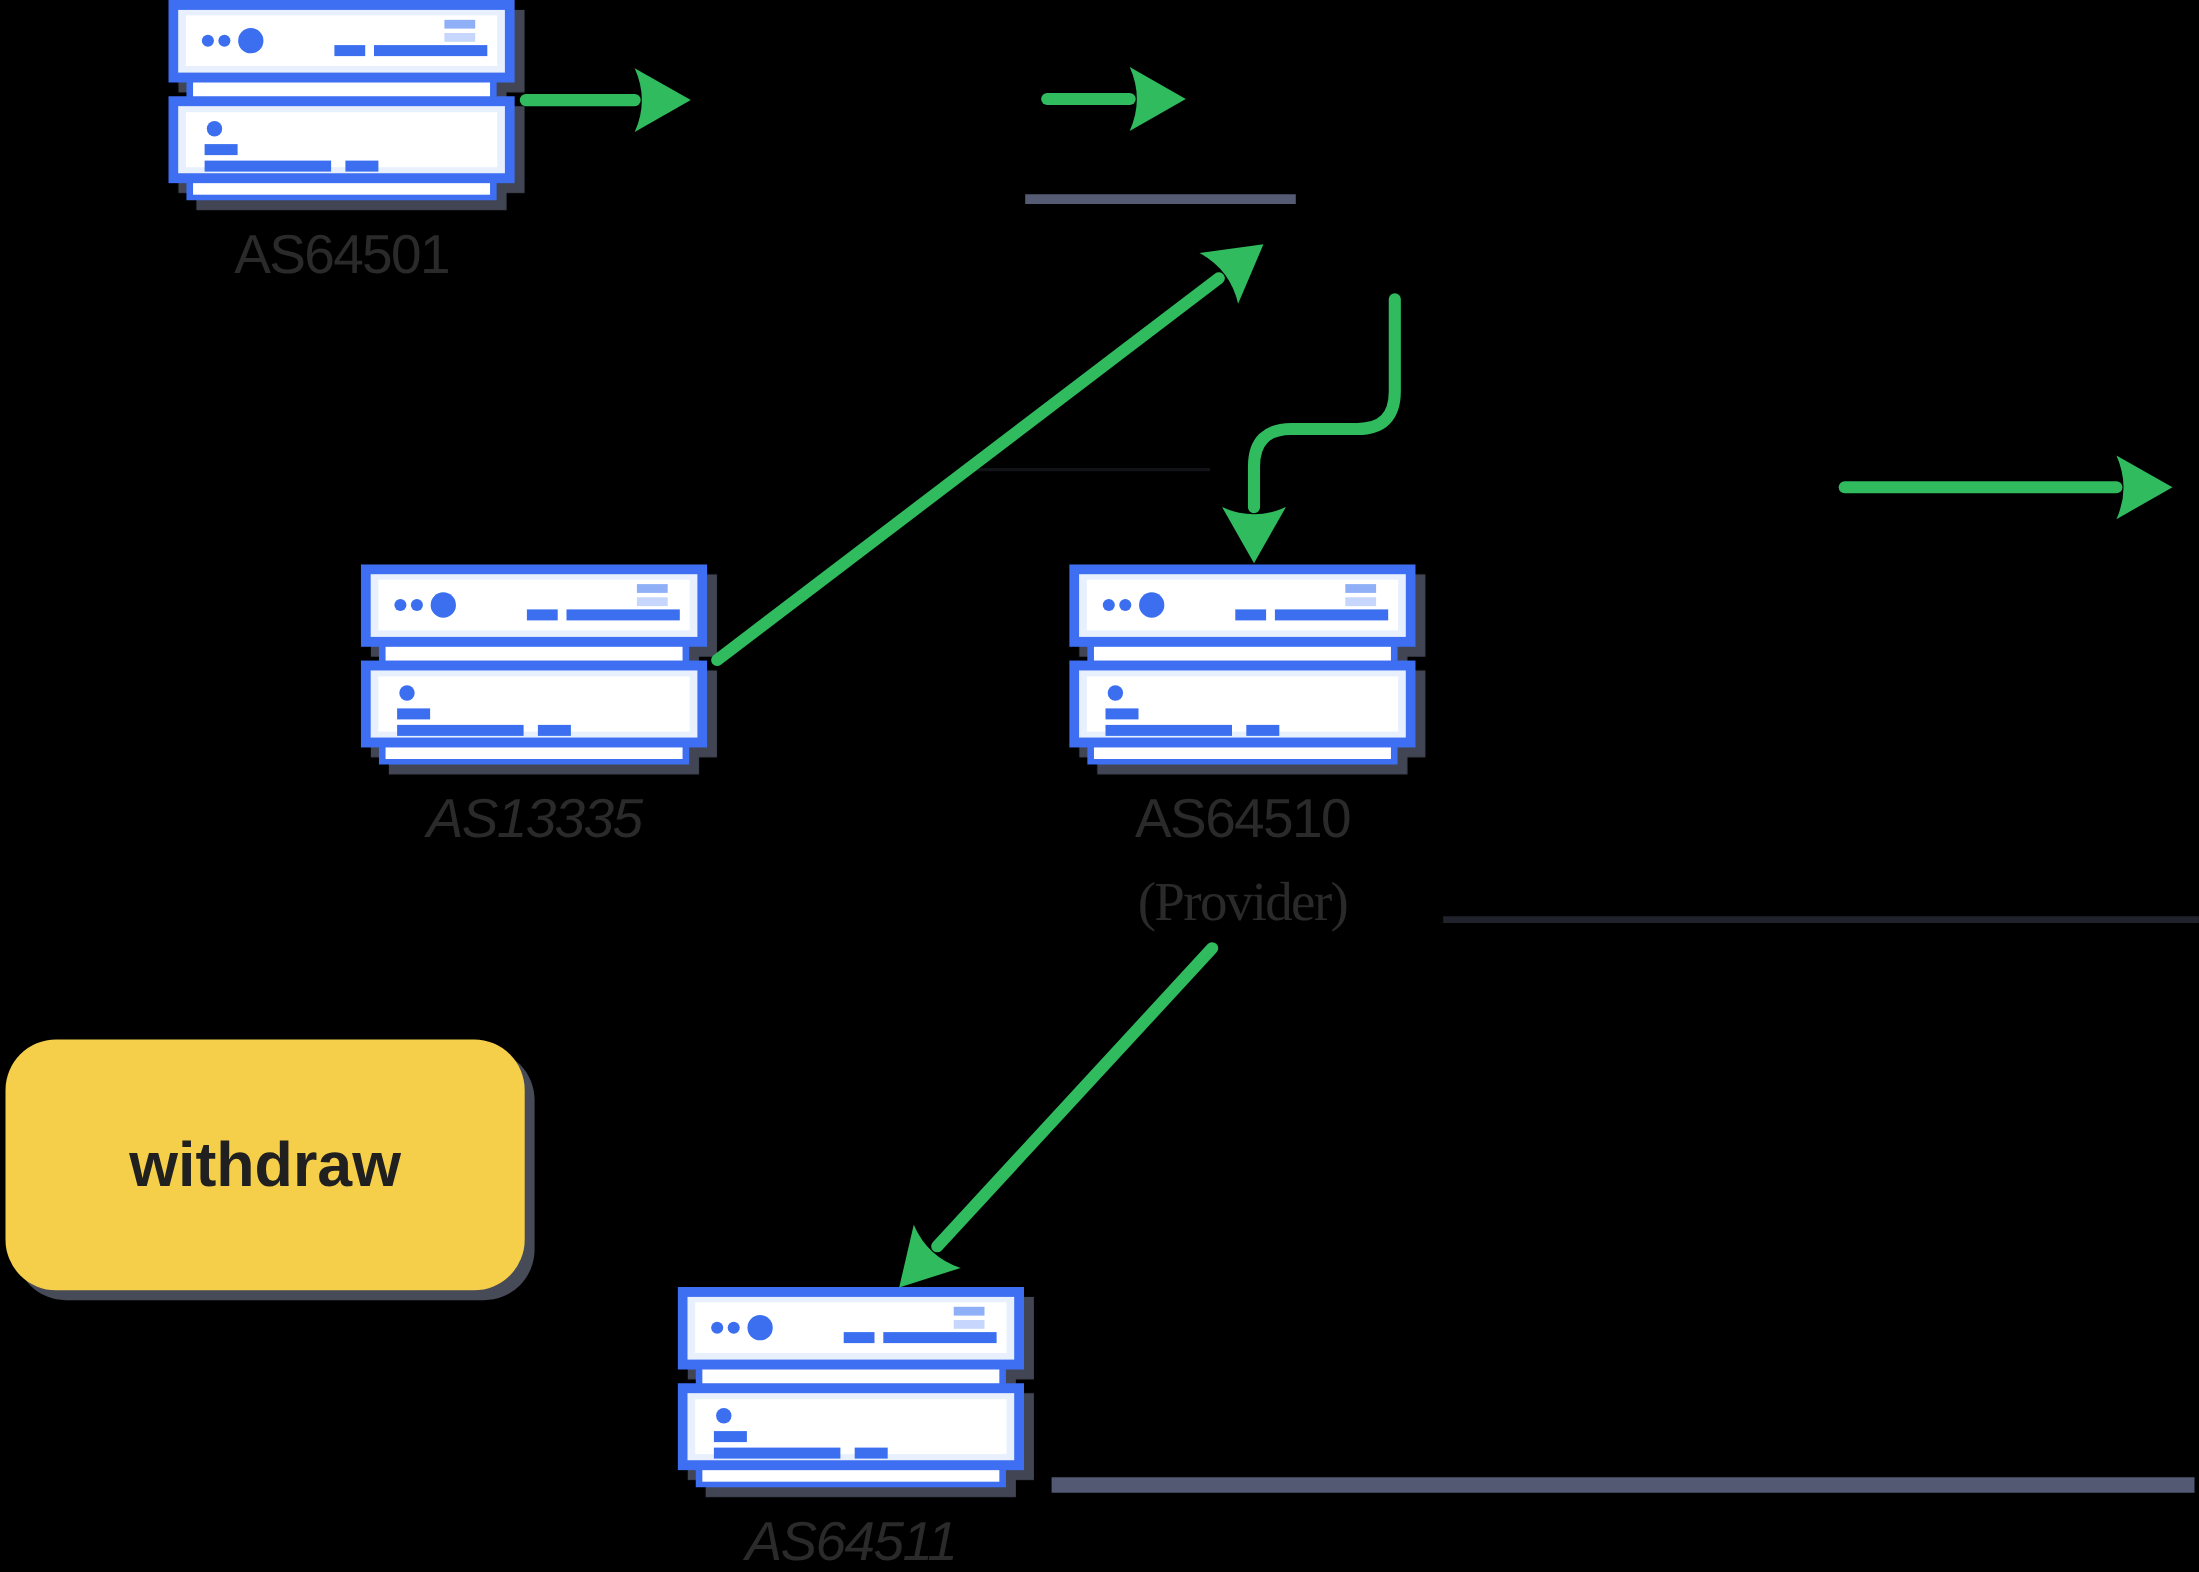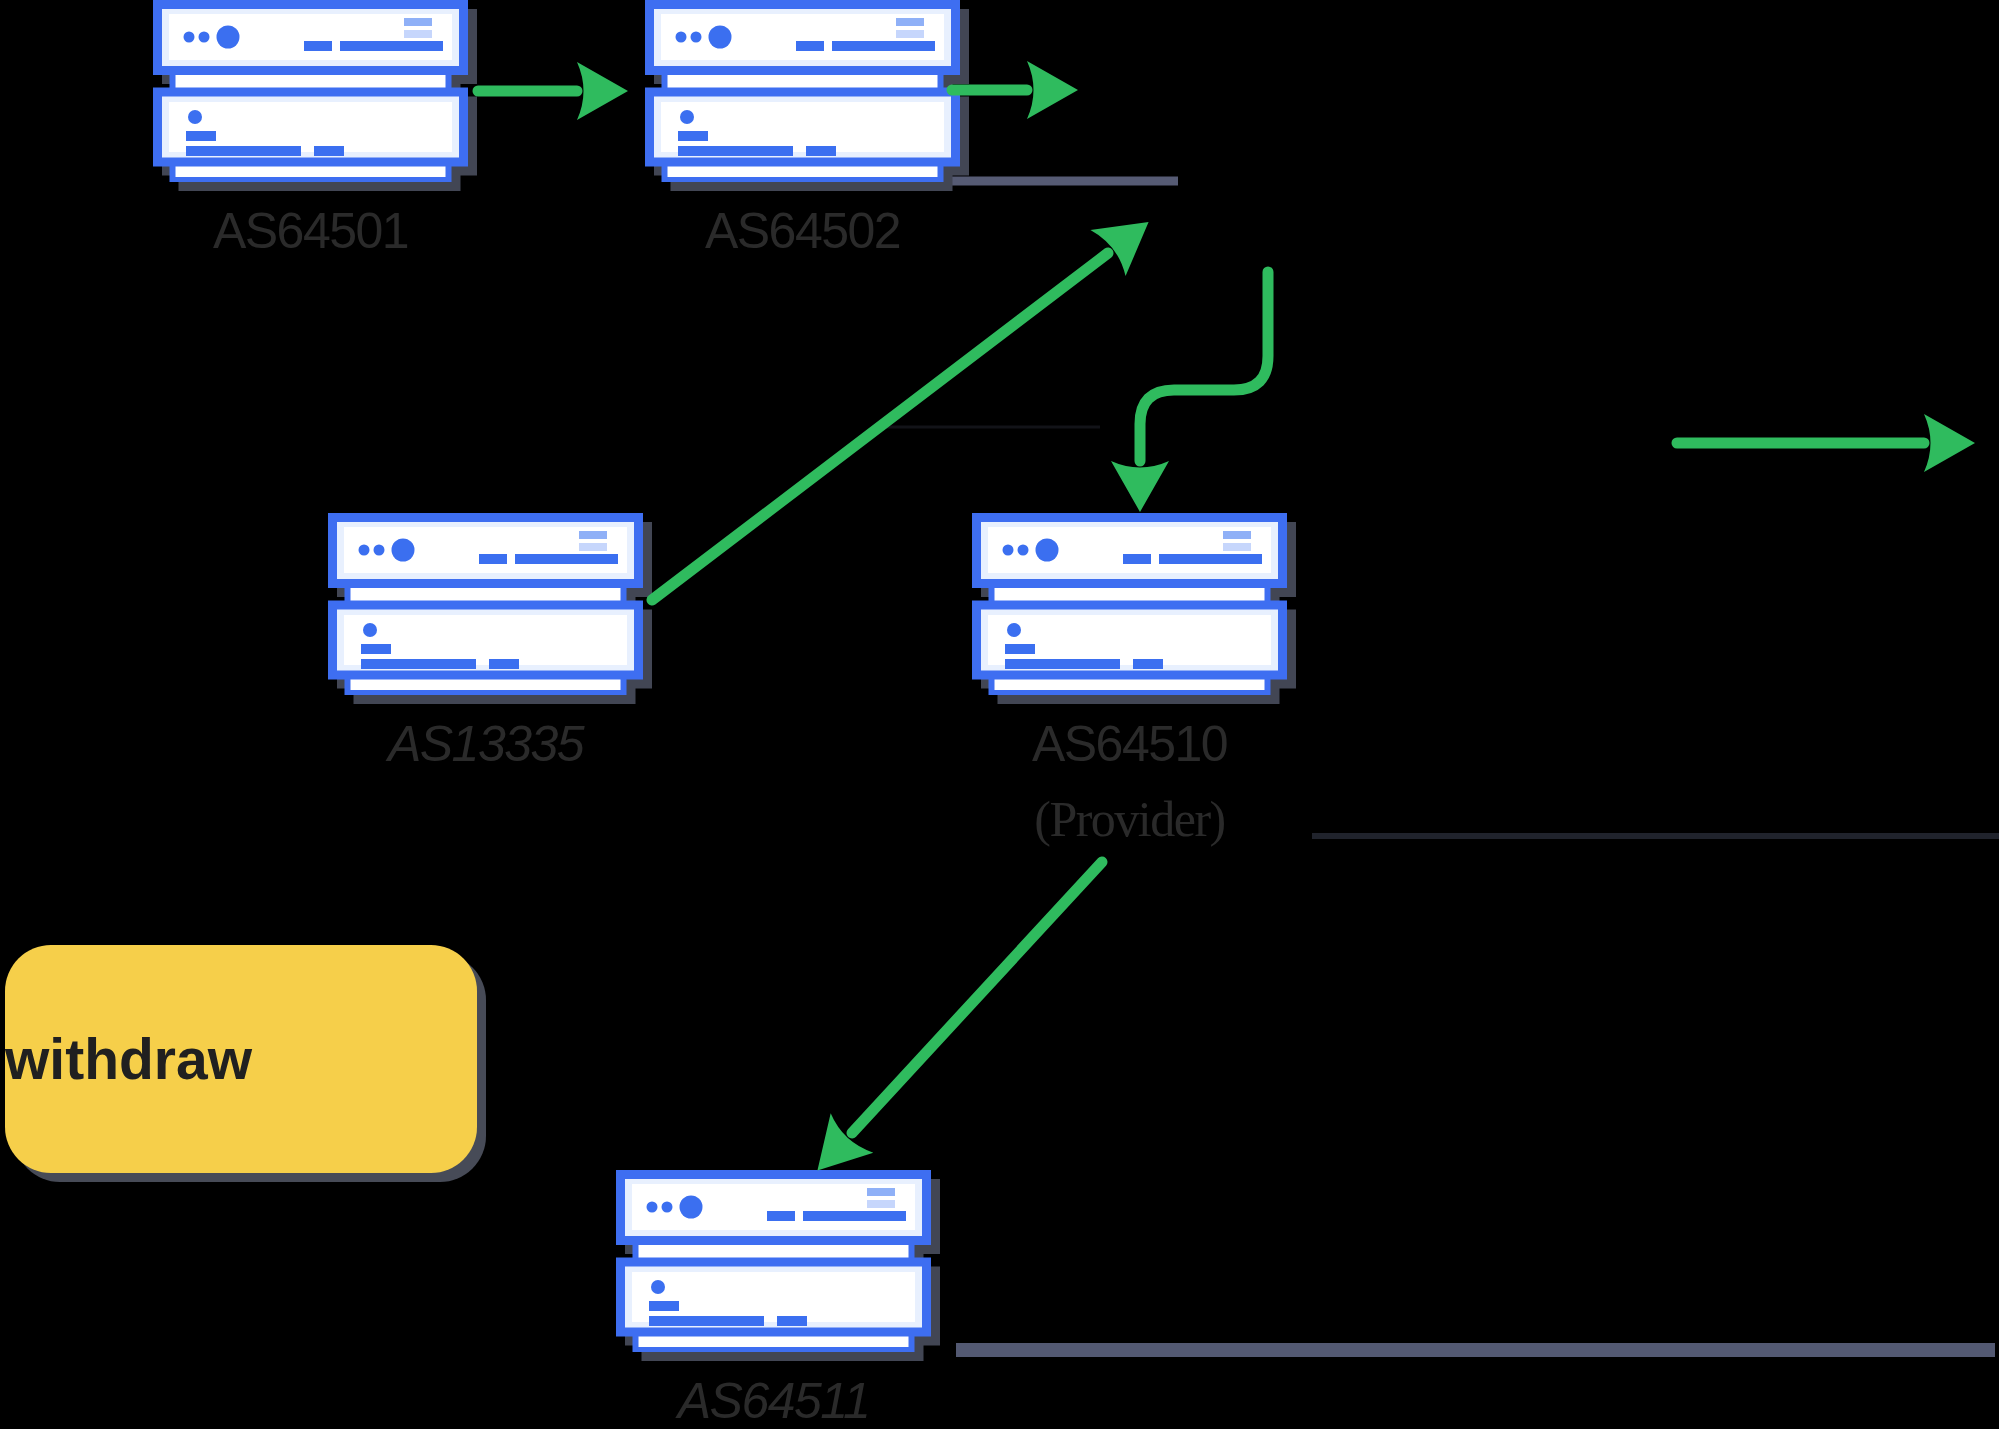--- a/index.html
+++ b/index.html
@@ -14,21 +14,21 @@
   .node{position:absolute;width:315px;height:260px;z-index:2;}
   .server-icon{display:block;filter:drop-shadow(9px 9px 0px #424654);}
   .node-label{position:absolute;top:203px;left:50%;transform:translateX(-50%);
       font-size:50px;line-height:56px;letter-spacing:-1.5px;color:#2a2a2a;
       white-space:nowrap;text-align:center;}
   .node-sublabel{position:absolute;top:278px;left:50%;transform:translateX(-50%);
       font-size:50px;line-height:56px;letter-spacing:-1.5px;color:#2a2a2a;
       white-space:nowrap;text-align:center;font-family:Liberation Serif, serif;}
 
   .callout{position:absolute;z-index:4;border-radius:46px;
-      display:flex;flex-direction:column;justify-content:center;align-items:flex-start;
+      display:flex;flex-direction:column;justify-content:center;align-items:center;
       box-shadow:9px 9px 0 #474b57;}
   .callout .line1{font-size:57px;line-height:73px;font-weight:bold;white-space:nowrap;}
   .callout .line2{font-size:57px;line-height:73px;white-space:nowrap;}
   .callout .line2 b{font-weight:bold;}
   .callout-withdraw{left:5px;top:945px;width:472px;height:228px;background:#f6cf4a;color:#202020;}
   .callout-announce{left:1105px;top:945px;width:445px;height:228px;background:#e9eef9;color:#1e2330;}
 </style>
 </head>
 <body>
 
@@ -82,26 +82,20 @@
     </g>
   </svg>
 
   <div class="node" style="left:153px;top:0px;">
     <svg class="server-icon" width="315" height="182">
       <use href="#sym-server"></use>
       </svg>
     <div class="node-label">AS64501</div>
   </div>
 
-  <div class="node" style="left:645px;top:0px;">
-    <svg class="server-icon" width="315" height="182">
-      <use href="#sym-server"></use>
-      </svg>
-    <div class="node-label">AS64502</div>
-  </div>
 
 
   <div class="node" style="left:328px;top:513px;font-style:italic;">
     <svg class="server-icon" width="315" height="182">
       <use href="#sym-server"></use>
       </svg>
     <div class="node-label">AS13335</div>
   </div>
 
   <div class="node" style="left:972px;top:513px;">

